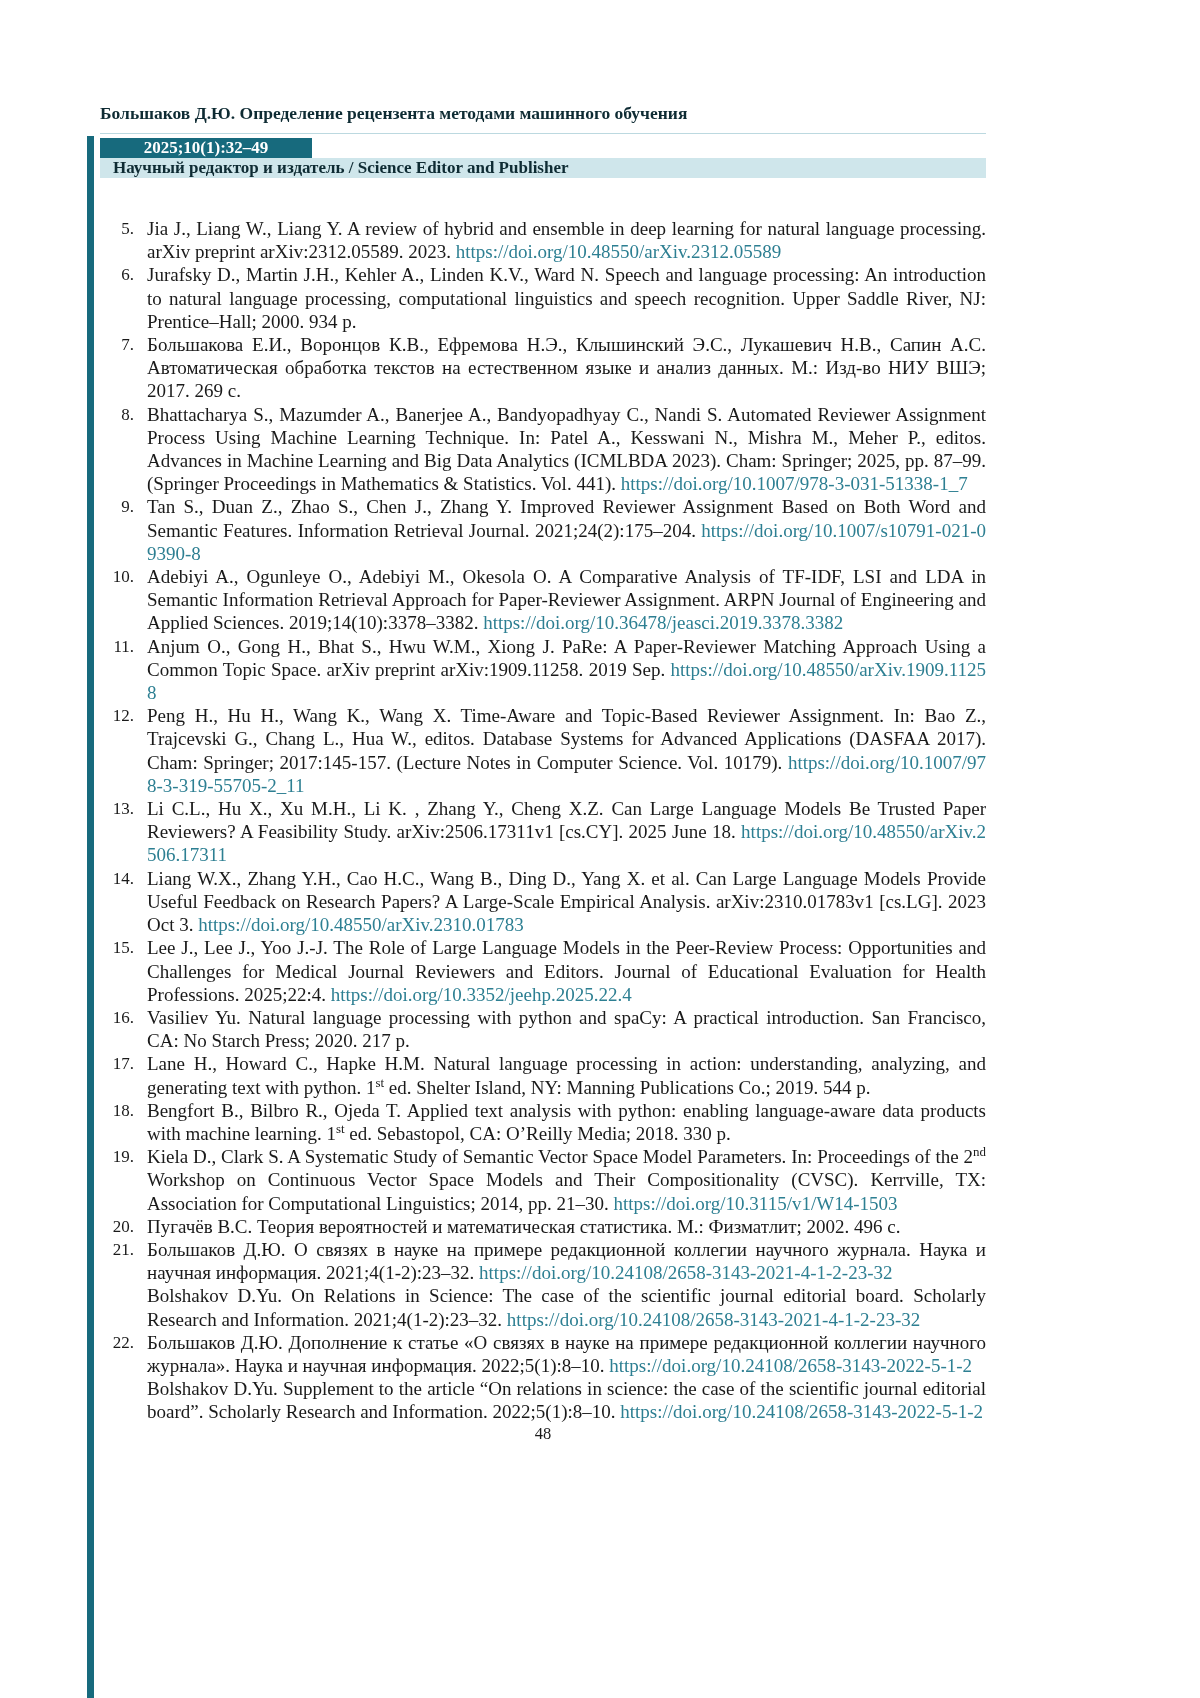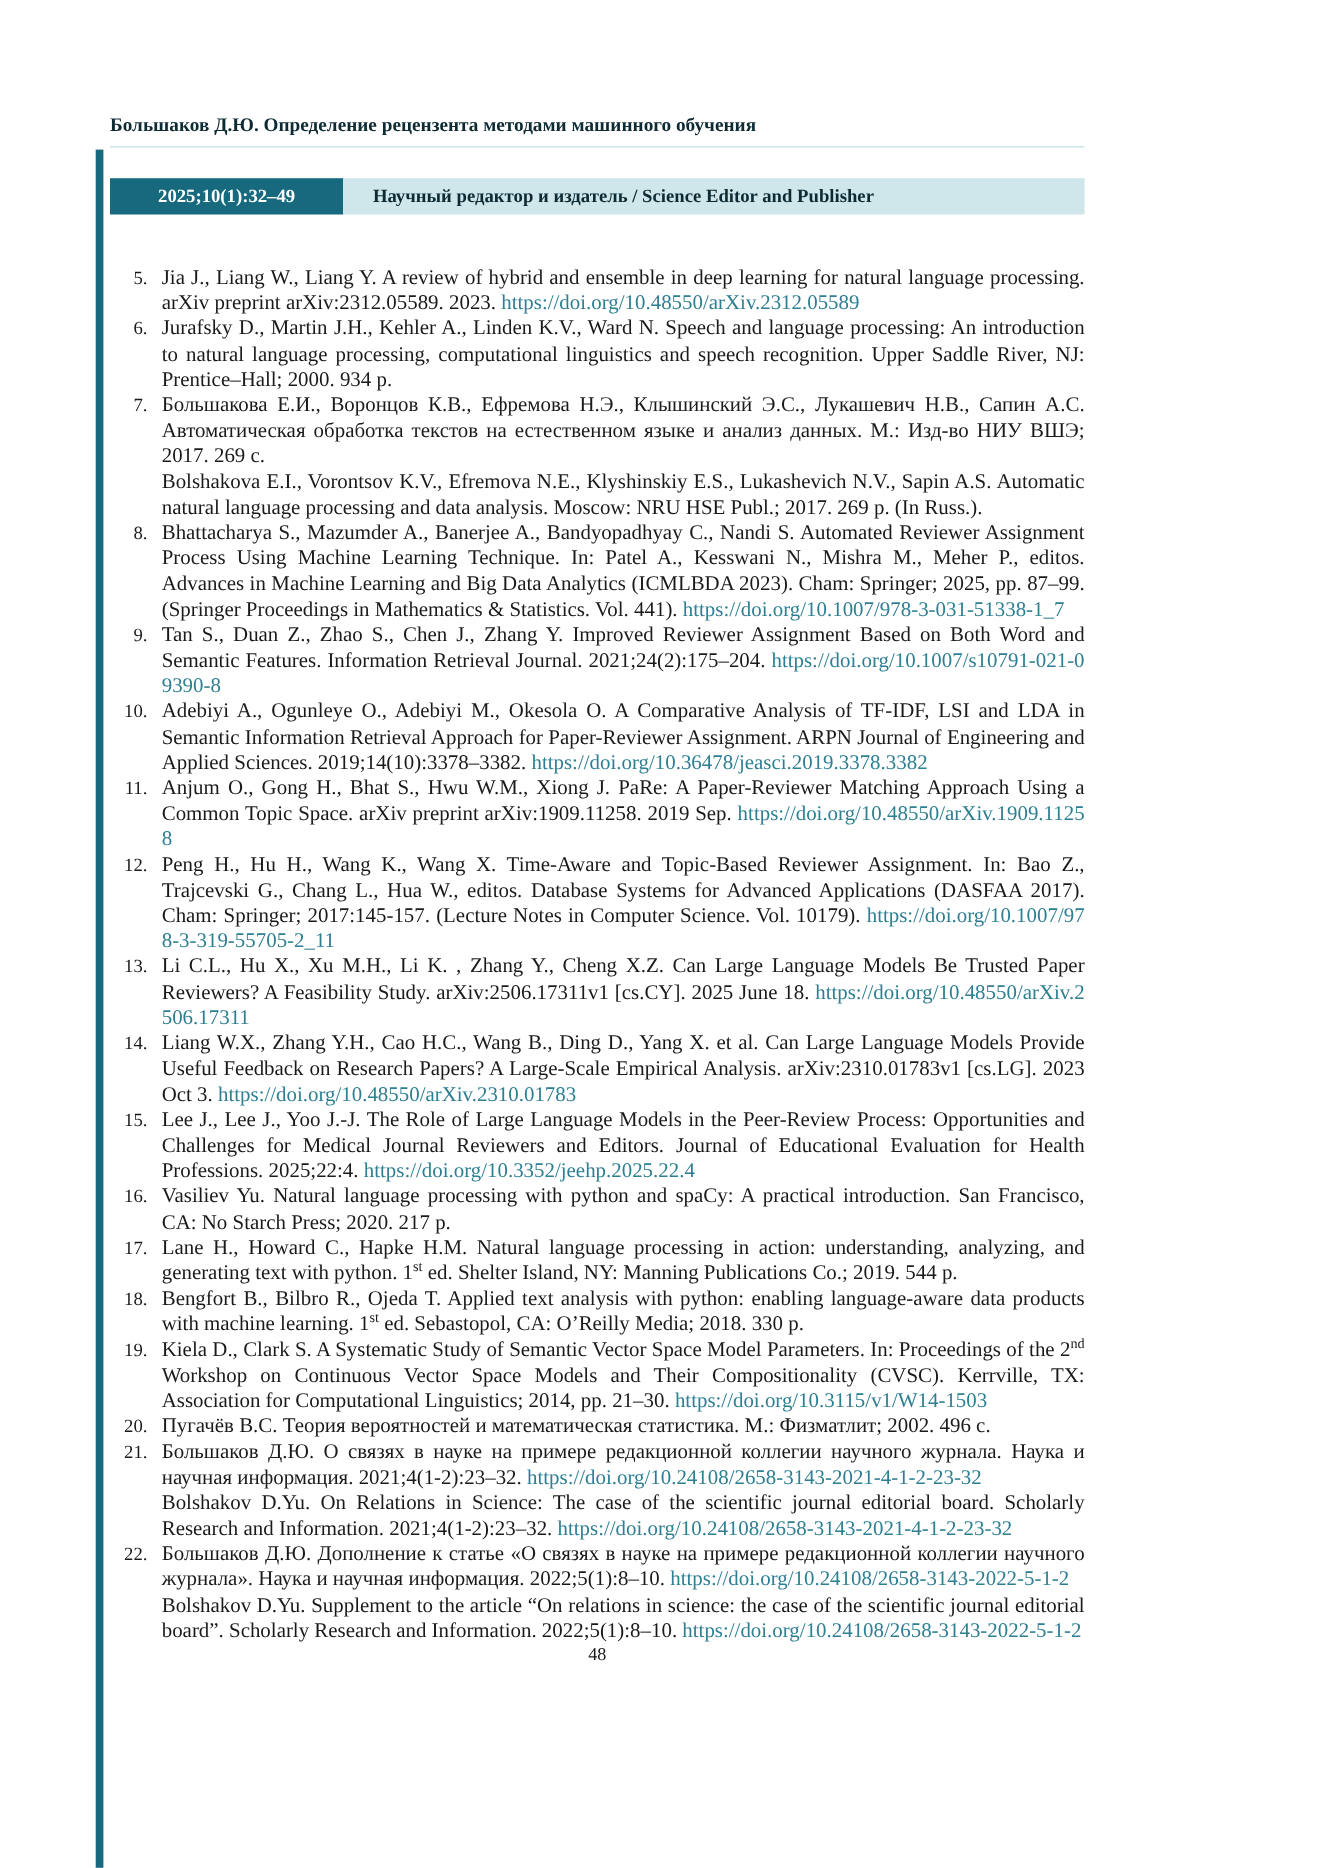--- a/index.html
+++ b/index.html
@@ -25,30 +25,30 @@
   }
   .running-head{
     margin-top:86px;
     font-weight:bold;font-size:17.5px;line-height:22px;
     color:var(--head-text);
   }
   .header-rule{
     height:1px;background:#bcd9e0;margin-top:9px;
   }
   .header-bar{
-    display:flex;height:33px;margin-top:28px;
+    display:flex;height:33px;margin-top:4px;flex-direction:column;
   }
   .issue-badge{
     width:212px;flex:none;background:var(--accent-dark);color:#ffffff;
     display:flex;align-items:center;justify-content:center;
     font-weight:bold;font-size:17px;
   }
   .journal-bar{
     flex:1;background:var(--accent-light);
-    display:flex;align-items:center;padding-left:27px;
+    display:flex;align-items:center;padding-left:13px;
     font-weight:bold;font-size:17px;color:var(--head-text);
   }
   .ref-list{
     margin-top:46px;
   }
   .ref-item{
     display:flex;
   }
   .ref-num{
     width:47px;flex:none;text-align:right;padding-right:13px;
@@ -97,21 +97,20 @@
       <div class="ref-item">
         <div class="ref-num">6.</div>
         <div class="ref-body">
           <div class="ref-par"><span class="">Jurafsky D., Martin J.H., Kehler A., Linden K.V., Ward N. Speech and language processing: An introduction to natural language processing, computational linguistics and speech recognition. Upper Saddle River, NJ: Prentice–Hall; 2000. 934 p.</span></div>
         </div>
       </div>
       <div class="ref-item">
         <div class="ref-num">7.</div>
         <div class="ref-body">
           <div class="ref-par"><span class="">Большакова Е.И., Воронцов К.В., Ефремова Н.Э., Клышинский Э.С., Лукашевич Н.В., Сапин А.С. </span><span class="it">Автоматическая обработка текстов на естественном языке и анализ данных.</span><span class=""> М.: Изд-во НИУ ВШЭ; 2017. 269 с.</span></div>
-          <div class="ref-par"><span class="">Bolshakova E.I., Vorontsov K.V., Efremova N.E., Klyshinskiy E.S., Lukashevich N.V., Sapin A.S. Automatic natural language processing and data analysis. Moscow: NRU HSE Publ.; 2017. 269 p. (In Russ.).</span></div>
         </div>
       </div>
       <div class="ref-item">
         <div class="ref-num">8.</div>
         <div class="ref-body">
           <div class="ref-par"><span class="">Bhattacharya S., Mazumder A., Banerjee A., Bandyopadhyay C., Nandi S. Automated Reviewer Assignment Process Using Machine Learning Technique. In: Patel A., Kesswani N., Mishra M., Meher P., editos. </span><span class="it">Advances in Machine Learning and Big Data Analytics</span><span class=""> (</span><span class="it">ICMLBDA 2023</span><span class="">). Cham: Springer; 2025, pp. 87–99. (Springer Proceedings in Mathematics &amp; Statistics. Vol. 441). </span><a href="#" class="link">https://doi.org/10.1007/978-3-031-51338-1_7</a></div>
         </div>
       </div>
       <div class="ref-item">
         <div class="ref-num">9.</div>

